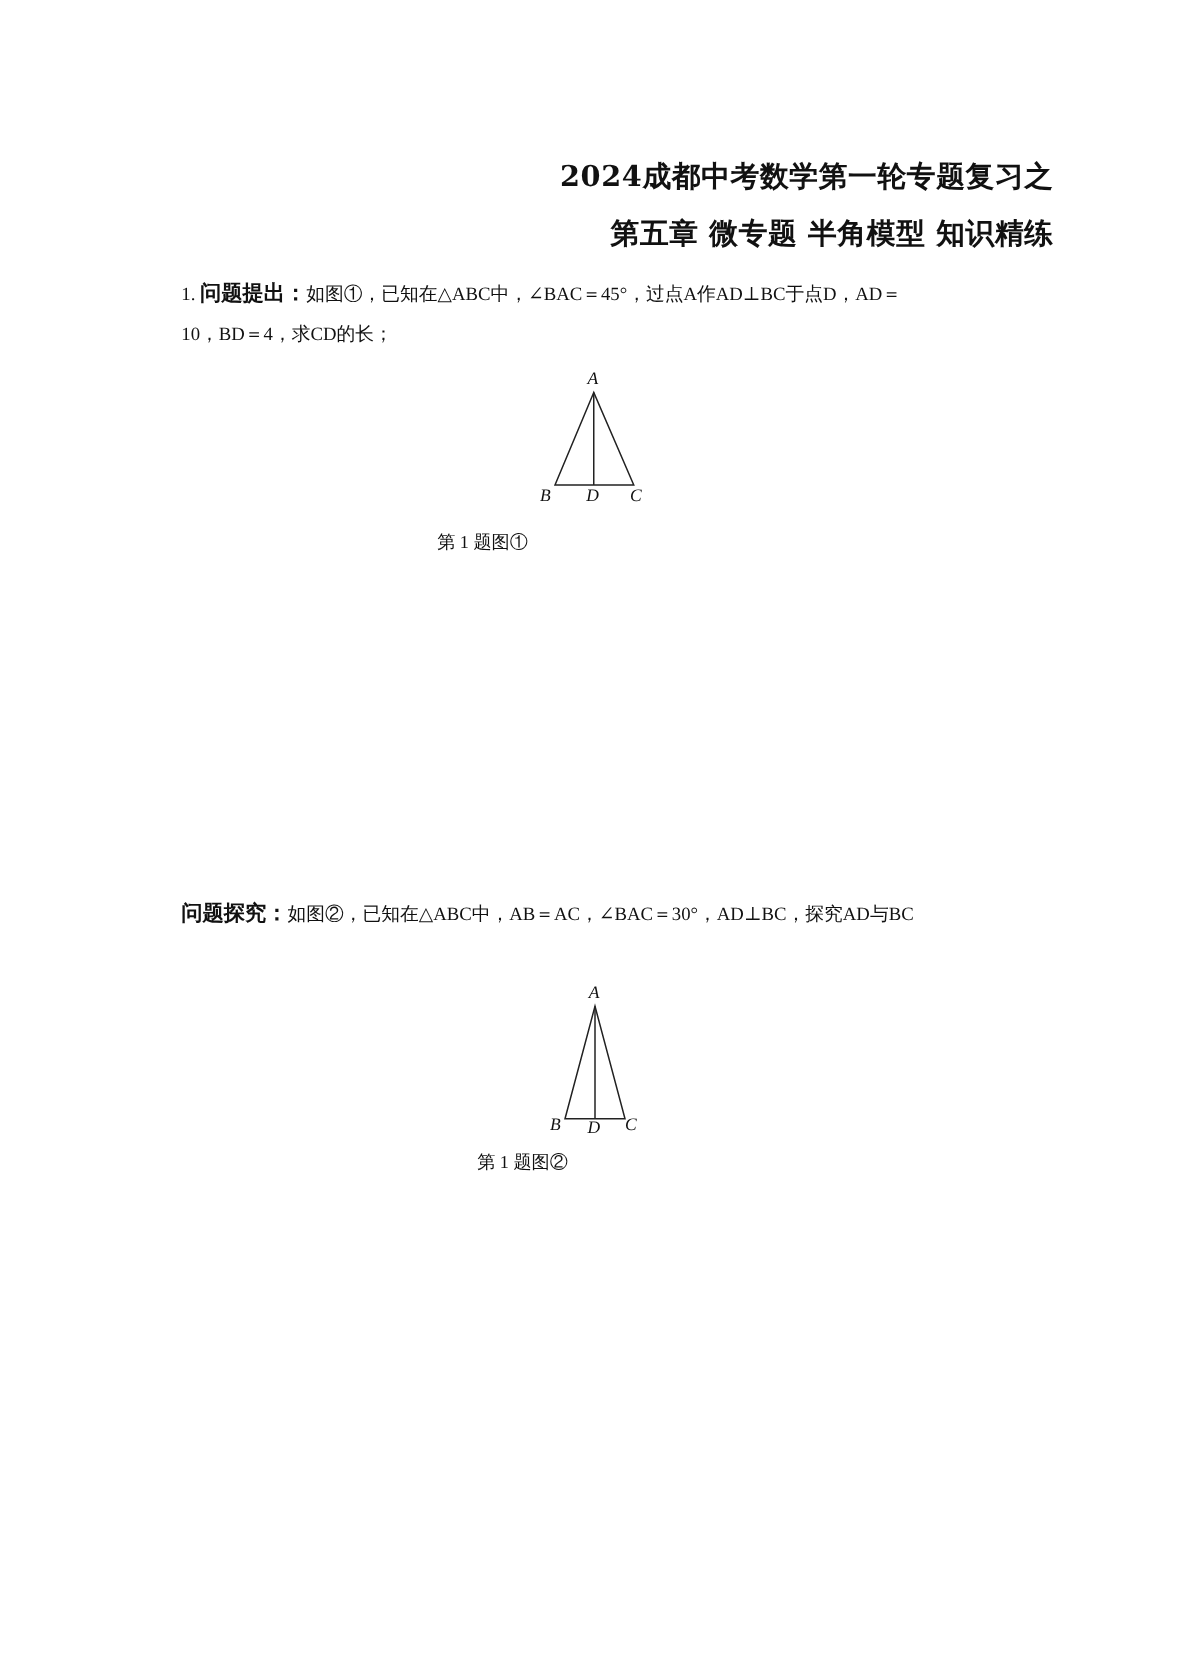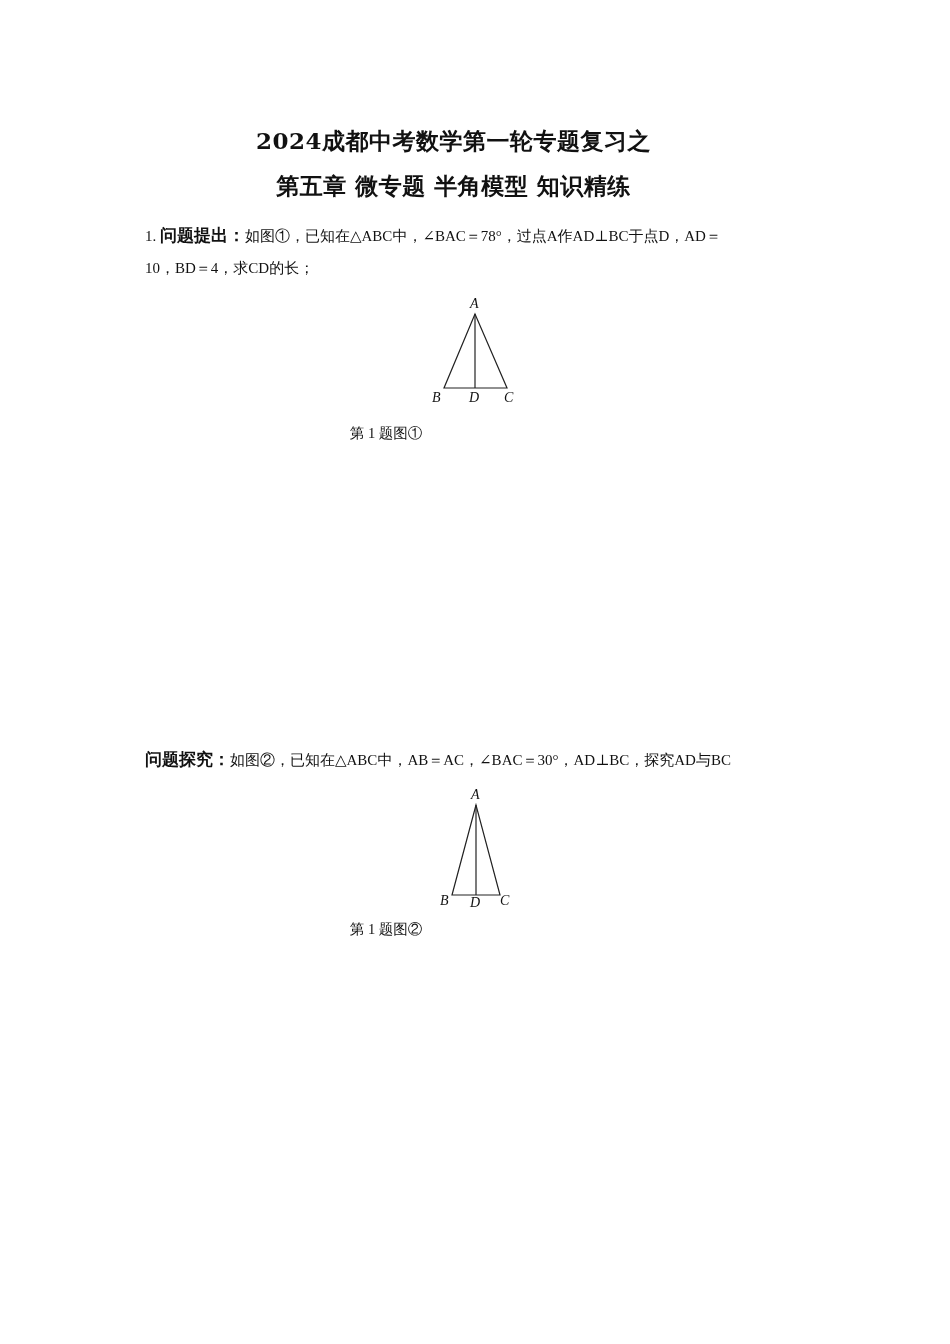--- a/index.html
+++ b/index.html
@@ -1,47 +1,47 @@
 <!DOCTYPE html>
 <html><head>
 <meta charset="utf-8">
 <style>
   html, body { margin:0; padding:0; background:#ffffff; }
   body { width:950px; height:1344px; position:relative; overflow:hidden;
          font-family:"DejaVu Serif","Liberation Serif",serif; color:#111; }
-  .title { position:absolute; left:0; width:843px; text-align:center;
-           font-weight:bold; font-size:23px; letter-spacing:0.5px;margin-left:32px; }
+  .title { position:absolute; left:0; width:843px; text-align:right;
+           font-weight:bold; font-size:23px; letter-spacing:0.5px; }
   .title1 { top:126px; }
   .title2 { top:171px; }
   .para { position:absolute; left:145px; width:665px; font-size:15px;
           line-height:32px; font-family:"Liberation Serif","DejaVu Serif",serif; }
   .p1 { top:219px; }
-  .p2 { top:715px;margin-top:28px; }
+  .p2 { top:715px; }
   .label { font-weight:bold; font-family:"DejaVu Sans","Liberation Sans",sans-serif; font-size:17px; }
   .figure { position:absolute; }
   .fig1 { left:420px; top:292px; width:110px; height:120px; }
   .fig2 { left:420px; top:782px; width:110px; height:130px; }
   .figure svg { position:absolute; left:0; top:0; }
   .pt { position:absolute; font-style:italic; font-size:14px;
         font-family:"Liberation Serif","DejaVu Serif",serif; }
   .caption { position:absolute; left:0; width:772px; text-align:center; font-size:14.5px;
              font-family:"Liberation Serif","DejaVu Serif",serif; }
   .cap1 { top:424px; }
-  .cap2 { top:920px; }
+  .cap2 { top:920px;padding-left:32px; }
 </style>
 </head>
 <body>
 
 <div class="title title1">2024成都中考数学第一轮专题复习之</div>
 <div class="title title2">第五章 微专题 半角模型 知识精练</div>
 
 <div class="para p1">
   <div>
     <span>1.</span>
-    <span class="label">问题提出：</span><span>如图①，已知在△ABC中，∠BAC＝78°，过点A作AD⊥BC于点D，AD＝</span>
+    <span class="label">问题提出：</span><span>如图①，已知在△ABC中，∠BAC＝45°，过点A作AD⊥BC于点D，AD＝</span>
   </div>
   <div>10，BD＝4，求CD的长；</div>
 </div>
 
 <div class="figure fig1">
   <svg width="110" height="120" viewBox="0 0 110 120">
     <polygon points="55,22 24,96 87,96" fill="none" stroke="#222" stroke-width="1.2"></polygon>
     <line x1="55" y1="22" x2="55" y2="96" stroke="#222" stroke-width="1.2"></line>
   </svg>
   <span class="pt" style="left:50px; top:4px;">A</span>

